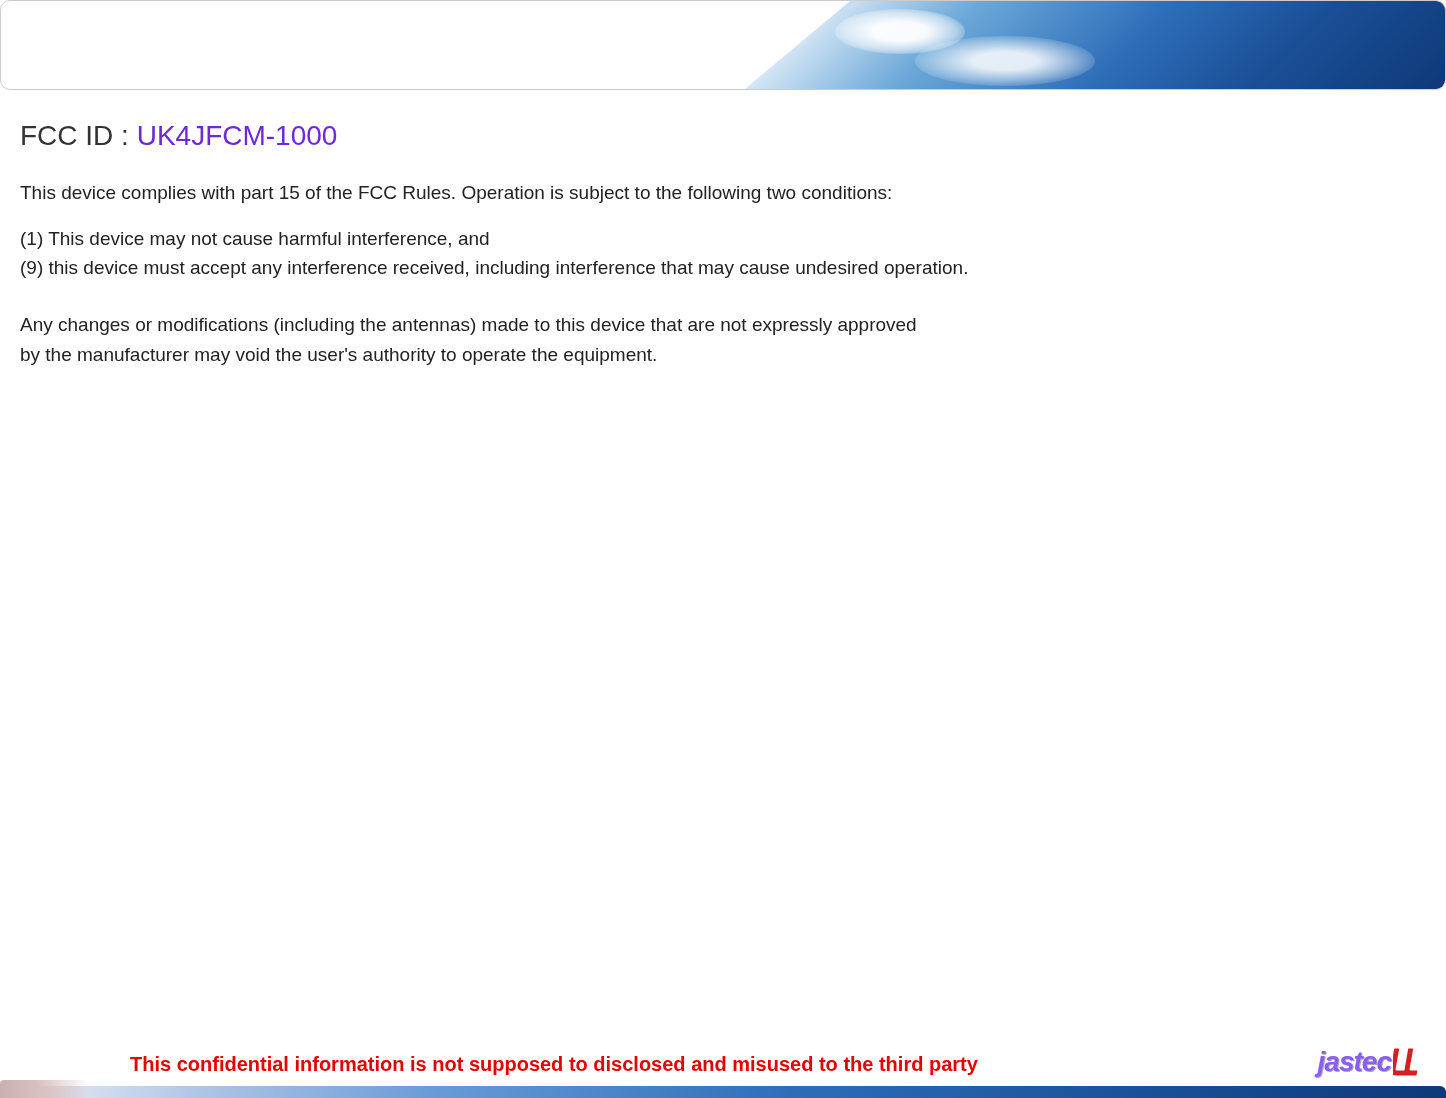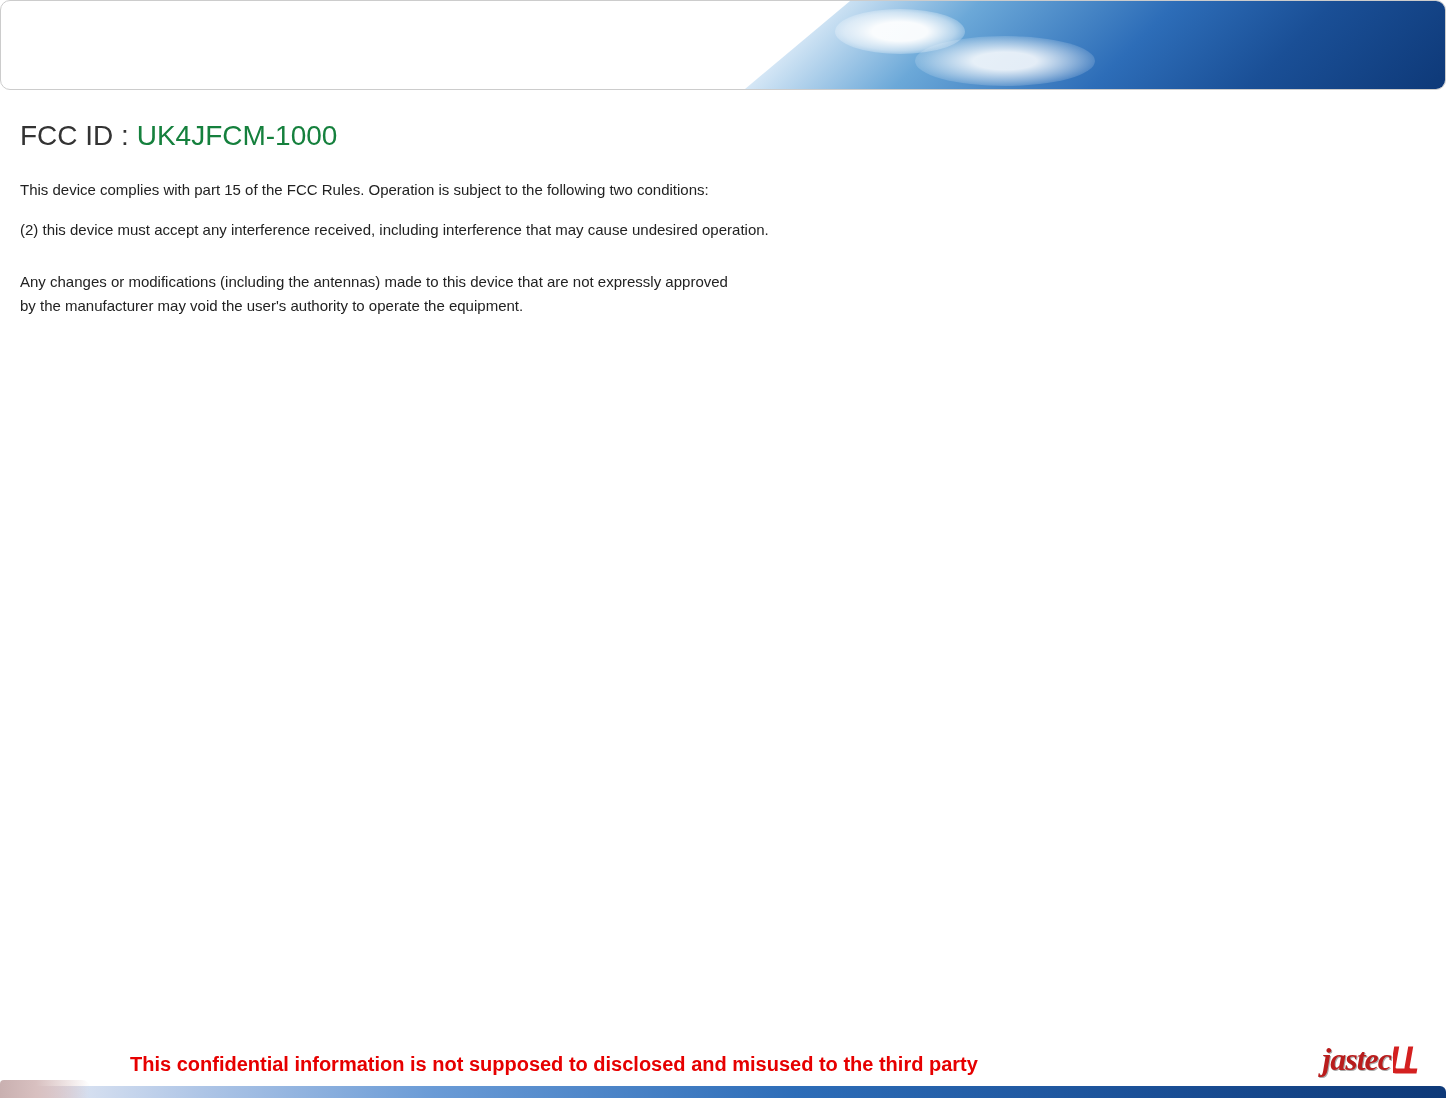--- a/index.html
+++ b/index.html
@@ -54,24 +54,24 @@
     .content {
       padding: 30px 20px 0 20px;
     }
     .fcc-heading {
       font-size: 28px;
       color: #333333;
       margin-bottom: 28px;
       font-weight: normal;
     }
     .fcc-id-value {
-      color: #15803d;
+      color: #6d28d9;
     }
     .body-text {
-      font-size: 15px;
+      font-size: 19px;
       color: #222222;
       line-height: 1.35;
       margin-bottom: 20px;
     }
     .body-text.tight {
       margin-bottom: 4px;
     }
     .body-text.spaced {
       margin-top: 31px;
     }
@@ -91,25 +91,25 @@
       color: #e60000;
     }
     .footer-logo {
       position: absolute;
       bottom: 20px;
       right: 25px;
       display: flex;
       align-items: center;
     }
     .logo-text {
-      font-family: Liberation Serif, serif;
-      font-size: 32px;
+      font-family: Liberation Sans, sans-serif;
+      font-size: 28px;
       font-style: italic;
       font-weight: bold;
-      color: #b91c1c;
+      color: #8b5cf6;
       letter-spacing: -1px;
       text-shadow: 1px 1px 0 #aaa;
     }
     .logo-mark {
       display: inline-block;
       margin-left: 2px;
     }
     .logo-mark svg {
       vertical-align: middle;
     }
@@ -142,21 +142,22 @@
   </div>
 </div>
 
 <div class="content">
   <h1 class="fcc-heading">
     <span>FCC ID : </span><span class="fcc-id-value">UK4JFCM-1000</span>
   </h1>
 
   <p class="body-text">This device complies with part 15 of the FCC Rules. Operation is subject to the following two conditions:</p>
 
-  <p class="body-text">(2) this device must accept any interference received, including interference that may cause undesired operation.</p>
+  <p class="body-text tight">(1) This device may not cause harmful interference, and</p>
+  <p class="body-text">(9) this device must accept any interference received, including interference that may cause undesired operation.</p>
 
   <p class="body-text tight spaced">Any changes or modifications (including the antennas) made to this device that are not expressly approved</p>
   <p class="body-text">by the manufacturer may void the user's authority to operate the equipment.</p>
 </div>
 
 <div class="footer">
   <div class="footer-text">This confidential information is not supposed to disclosed and misused to the third party</div>
   <div class="footer-logo">
     <span class="logo-text">jastec</span>
     <span class="logo-mark">

